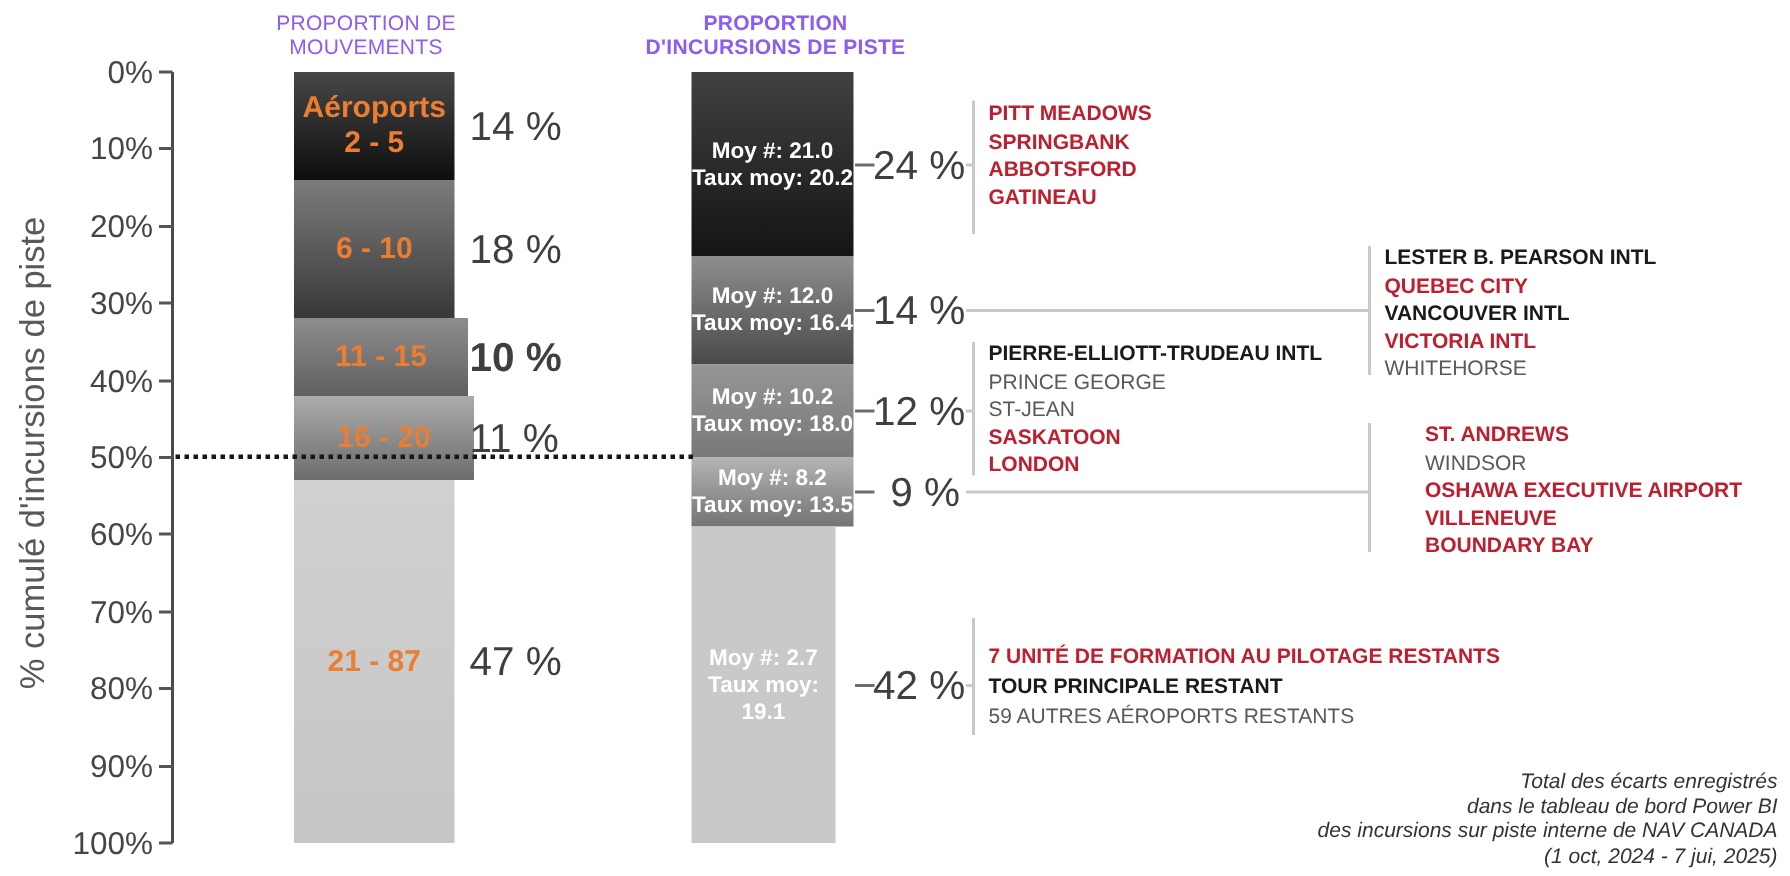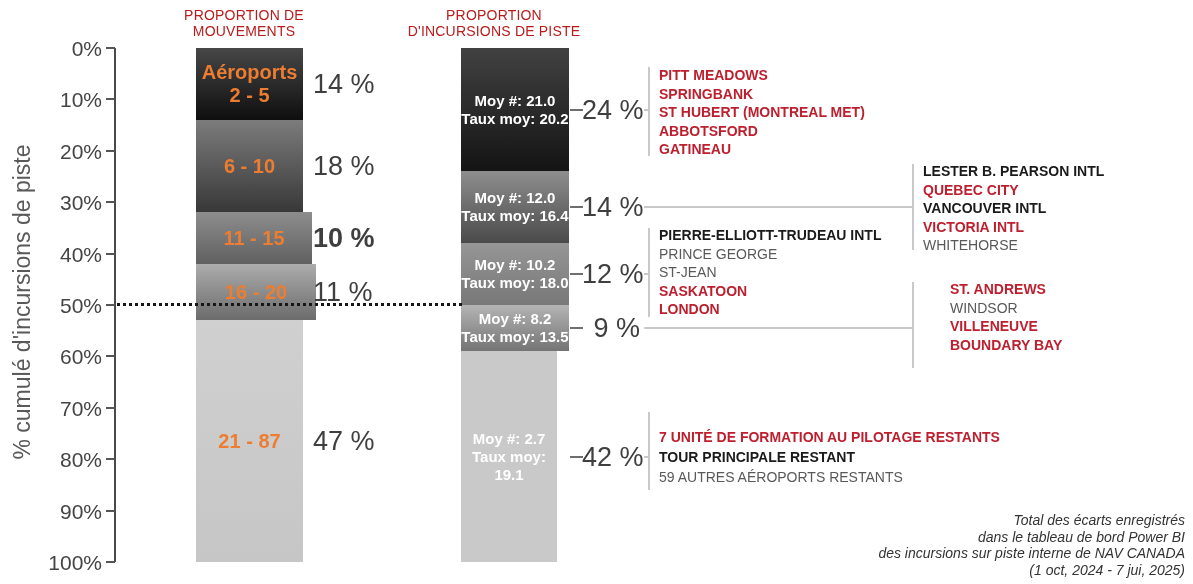--- a/index.html
+++ b/index.html
@@ -9,23 +9,23 @@
   }
   .axis-label{
     position:absolute;left:22px;top:302px;
     transform:translate(-50%,-50%) rotate(-90deg);
     white-space:nowrap;font-size:23px;color:#595959;
   }
   .axis-line{position:absolute;left:114px;top:48px;width:2px;height:514px;background:#4a4a4a;}
   .tick-label{position:absolute;left:28px;width:74px;text-align:right;font-size:21px;line-height:23px;color:#454545;}
   .tick-mark{position:absolute;left:106px;width:9px;height:2px;background:#555555;}
   .ref-dotted{position:absolute;height:0;border-top:3px dotted #161616;z-index:6;}
-  .bar-title{position:absolute;top:7px;text-align:center;font-size:14px;line-height:16px;color:#b91c1c;letter-spacing:.2px;}
+  .bar-title{position:absolute;top:7px;text-align:center;font-size:14px;line-height:16px;color:#8b5cf6;letter-spacing:.2px;}
   #title-left{left:150px;width:188px;}
-  #title-right{left:385px;width:218px;}
+  #title-right{left:408px;width:218px;font-weight:bold;}
   .seg{
     position:absolute;display:flex;flex-direction:column;align-items:center;justify-content:center;
     text-align:center;z-index:2;
   }
   .seg-l{color:#ED7D31;font-weight:700;font-size:20px;line-height:23px;}
   .seg-r{color:#ffffff;font-weight:700;font-size:15px;line-height:18px;}
   .g-l0{background:linear-gradient(180deg,#474747,#0e0e0e);}
   .g-l1{background:linear-gradient(180deg,#7c7c7c,#383838);}
   .g-l2{background:linear-gradient(180deg,#8d8d8d,#606060);}
   .g-l3{background:linear-gradient(180deg,#acacac,#6c6c6c);}
@@ -164,21 +164,20 @@
       <div class="conn conn-light" style="left: 644px; width: 4px; top: 455.63px;"></div>
     </div>
 
   <div class="ref-dotted" id="ref-line" style="left: 117px; width: 345px; top: 303px;"></div>
 
   <div class="group" id="group-0">
     <div class="bracket"></div>
     <div class="ap-list">
         <div class="ap ap-red">PITT MEADOWS</div>
         <div class="ap ap-red">SPRINGBANK</div>
-        <div class="ap ap-red">ST HUBERT (MONTREAL MET)</div>
         <div class="ap ap-red">ABBOTSFORD</div>
         <div class="ap ap-red">GATINEAU</div>
       </div>
   </div>
   <div class="group" id="group-1">
     <div class="bracket"></div>
     <div class="ap-list">
         <div class="ap ap-dark">LESTER B. PEARSON INTL</div>
         <div class="ap ap-red">QUEBEC CITY</div>
         <div class="ap ap-dark">VANCOUVER INTL</div>
@@ -194,20 +193,21 @@
         <div class="ap ap-gray">ST-JEAN</div>
         <div class="ap ap-red">SASKATOON</div>
         <div class="ap ap-red">LONDON</div>
       </div>
   </div>
   <div class="group" id="group-3">
     <div class="bracket"></div>
     <div class="ap-list">
         <div class="ap ap-red">ST. ANDREWS</div>
         <div class="ap ap-gray">WINDSOR</div>
+        <div class="ap ap-red">OSHAWA EXECUTIVE AIRPORT</div>
         <div class="ap ap-red">VILLENEUVE</div>
         <div class="ap ap-red">BOUNDARY BAY</div>
       </div>
   </div>
   <div class="group" id="group-4">
     <div class="bracket"></div>
     <div class="ap-list">
         <div class="ap ap-red">7 UNITÉ DE FORMATION AU PILOTAGE RESTANTS</div>
         <div class="ap ap-dark">TOUR PRINCIPALE RESTANT</div>
         <div class="ap ap-gray">59 AUTRES AÉROPORTS RESTANTS</div>

